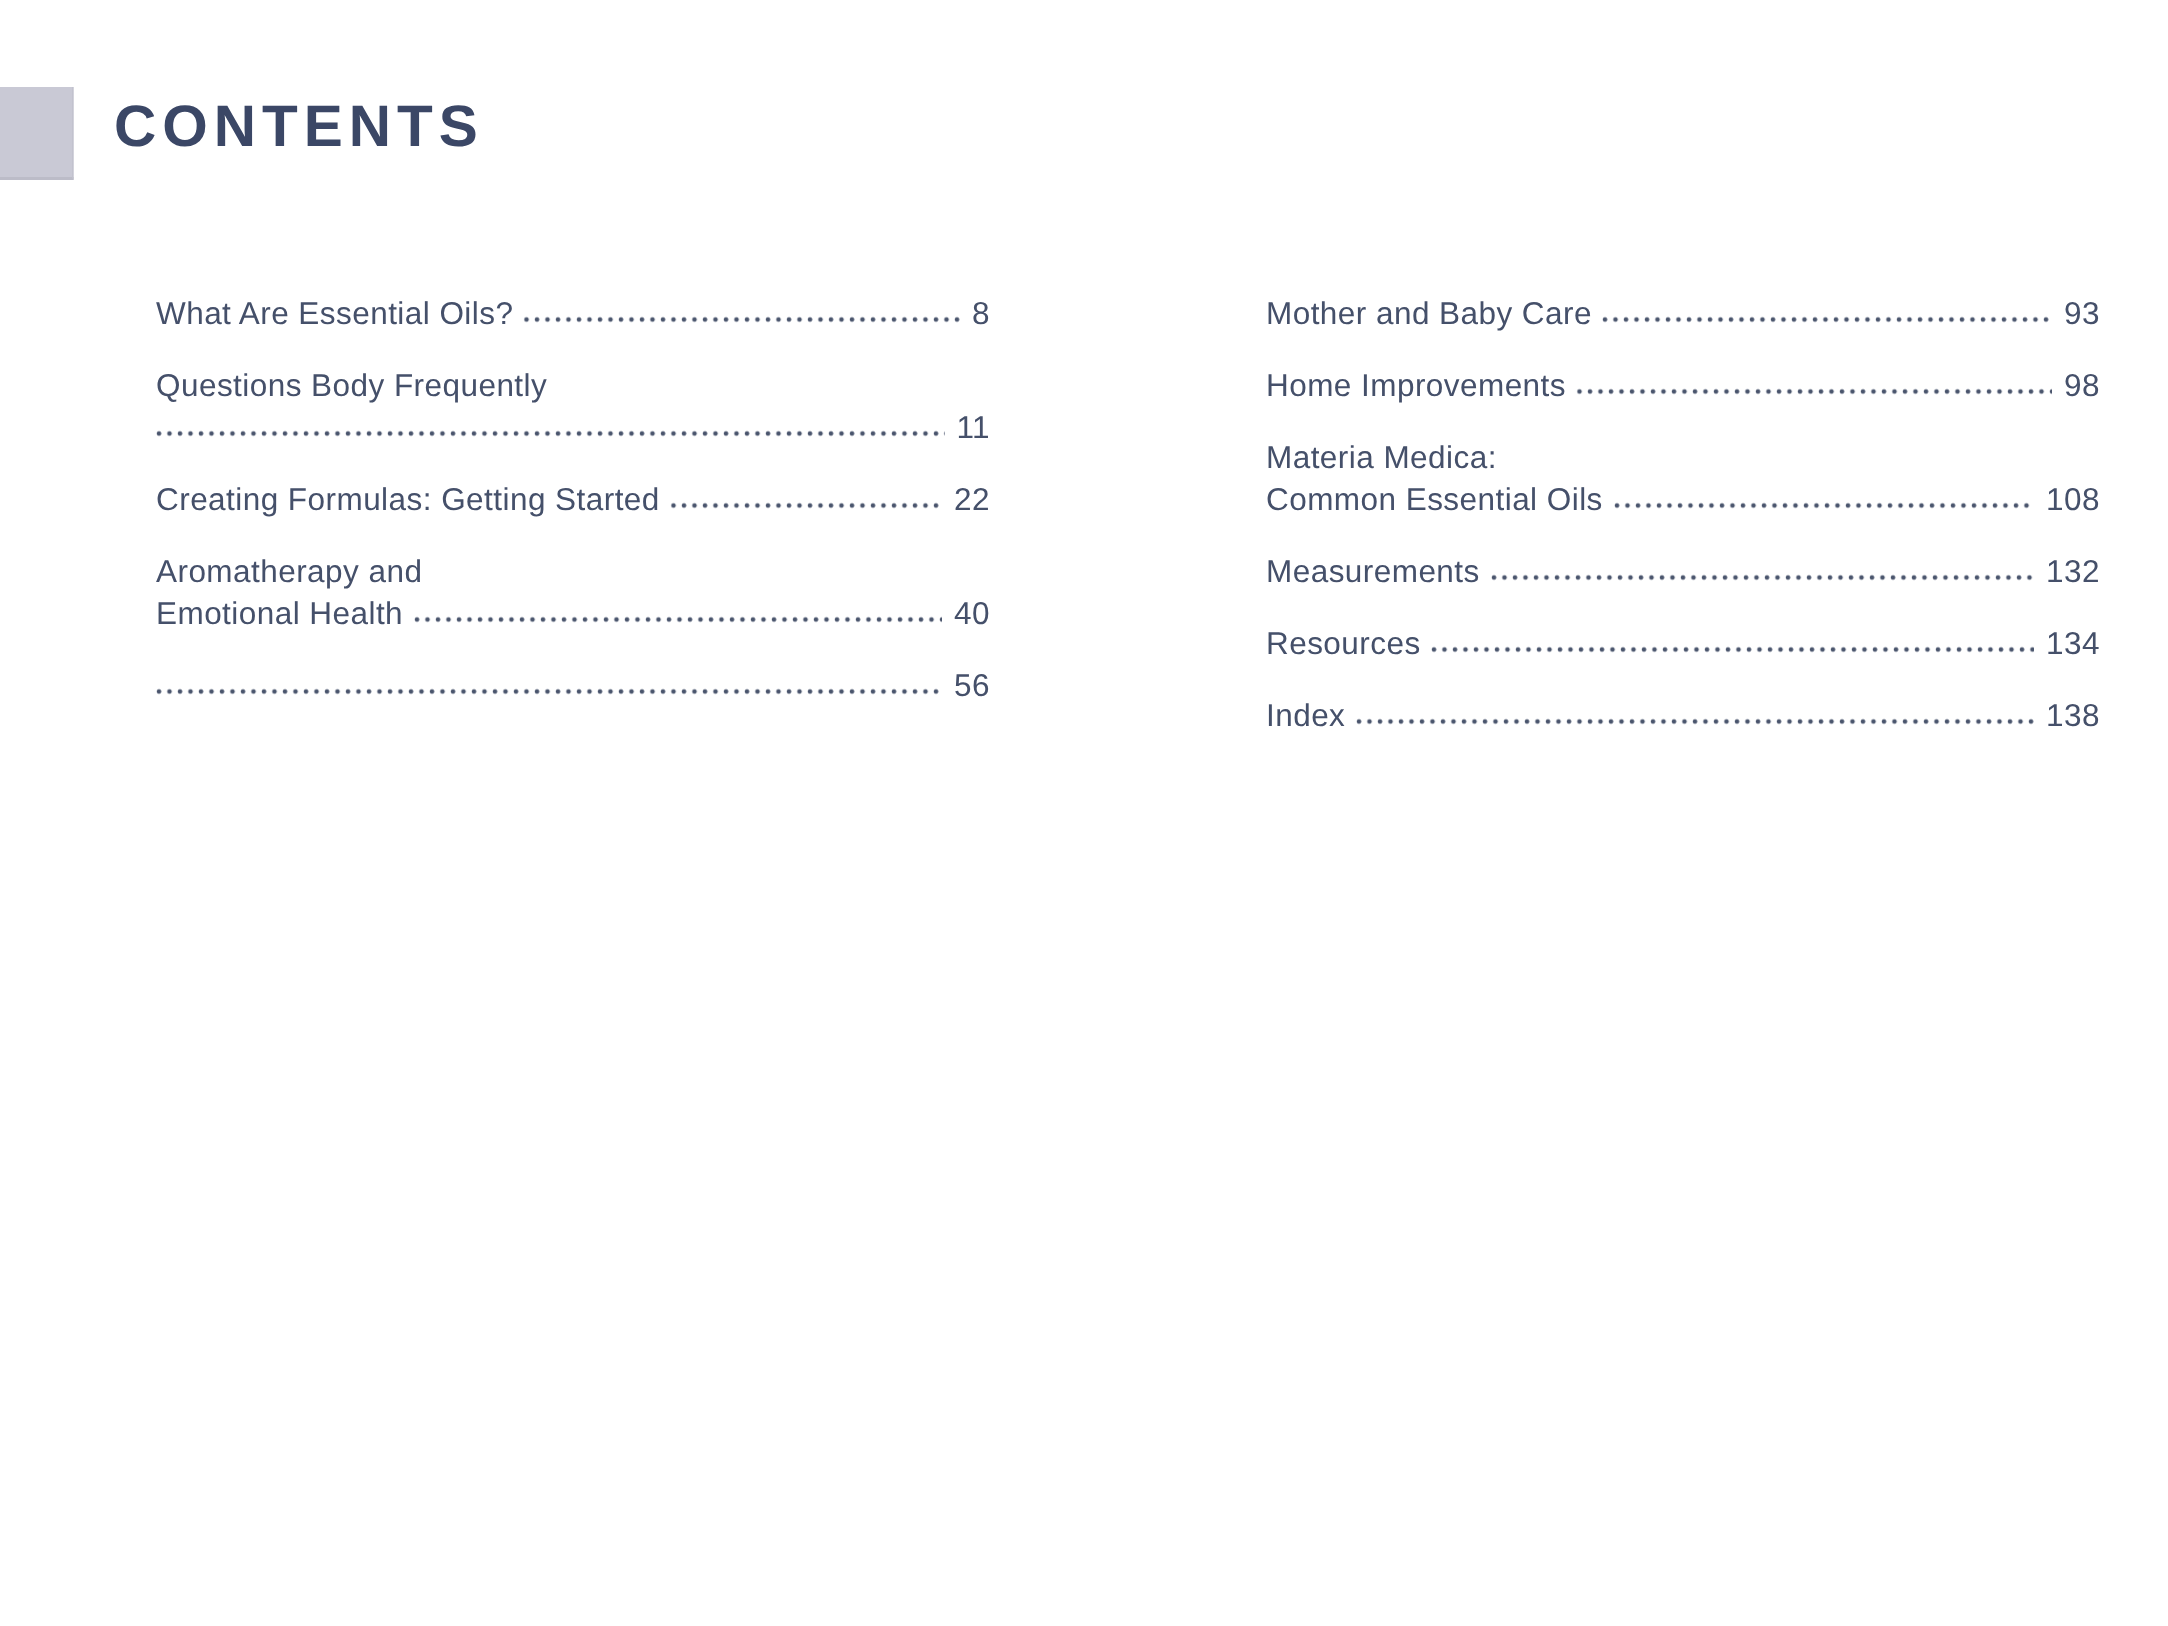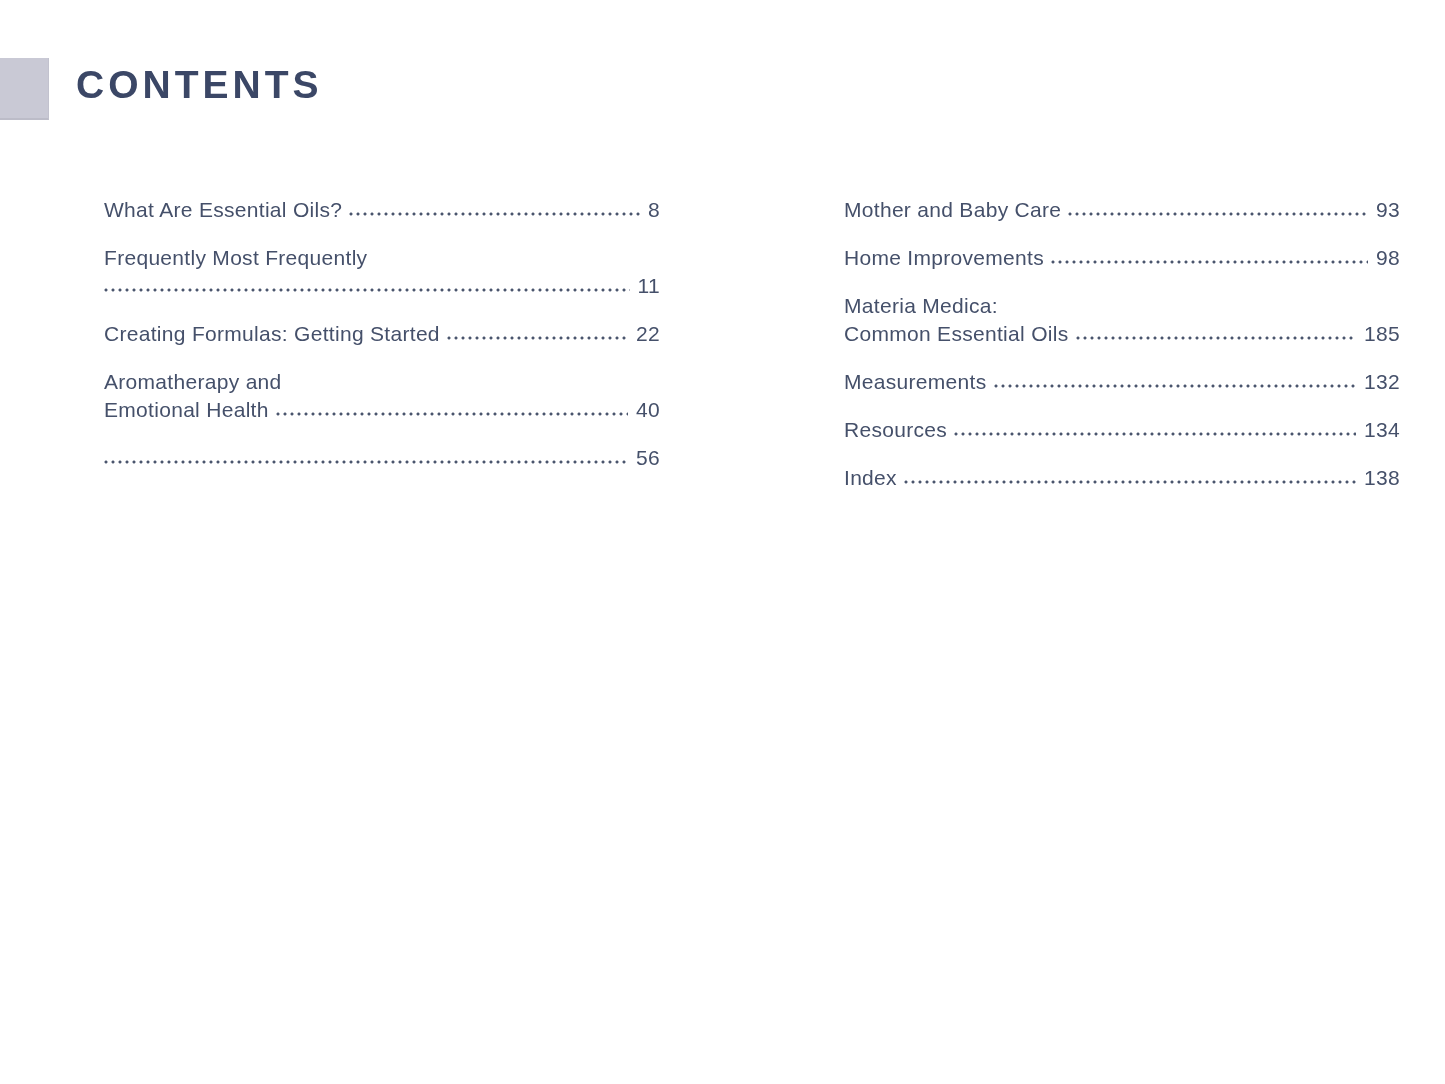--- a/index.html
+++ b/index.html
@@ -96,21 +96,21 @@
 <div class="columns">
   <div class="toc-column" id="toc-column-left">
       <div class="toc-entry">
         <div class="toc-row">
           <span class="toc-label">What Are Essential Oils?</span>
           <span class="dot-leader"></span>
           <span class="toc-page">8</span>
         </div>
       </div>
       <div class="toc-entry">
-        <div class="toc-line">Frequently Most Frequently</div>
+        <div class="toc-line">Questions Body Frequently</div>
         <div class="toc-row">
           <span class="dot-leader"></span>
           <span class="toc-page">11</span>
         </div>
       </div>
       <div class="toc-entry">
         <div class="toc-row">
           <span class="toc-label">Creating Formulas: Getting Started</span>
           <span class="dot-leader"></span>
           <span class="toc-page">22</span>
@@ -144,21 +144,21 @@
           <span class="toc-label">Home Improvements</span>
           <span class="dot-leader"></span>
           <span class="toc-page">98</span>
         </div>
       </div>
       <div class="toc-entry">
         <div class="toc-line">Materia Medica:</div>
         <div class="toc-row">
           <span class="toc-label">Common Essential Oils</span>
           <span class="dot-leader"></span>
-          <span class="toc-page">185</span>
+          <span class="toc-page">108</span>
         </div>
       </div>
       <div class="toc-entry">
         <div class="toc-row">
           <span class="toc-label">Measurements</span>
           <span class="dot-leader"></span>
           <span class="toc-page">132</span>
         </div>
       </div>
       <div class="toc-entry">

